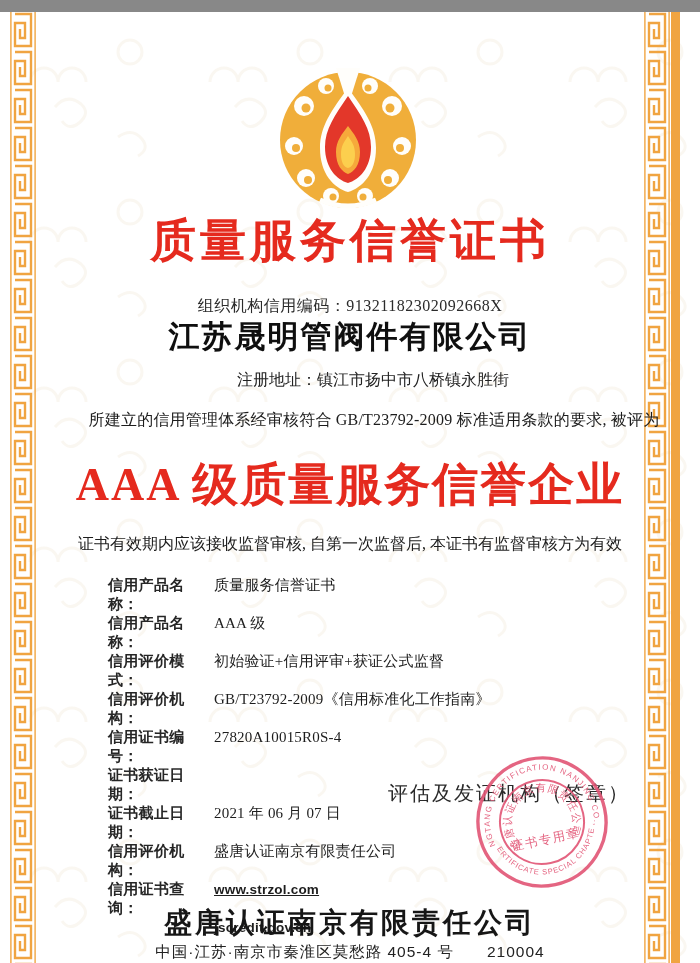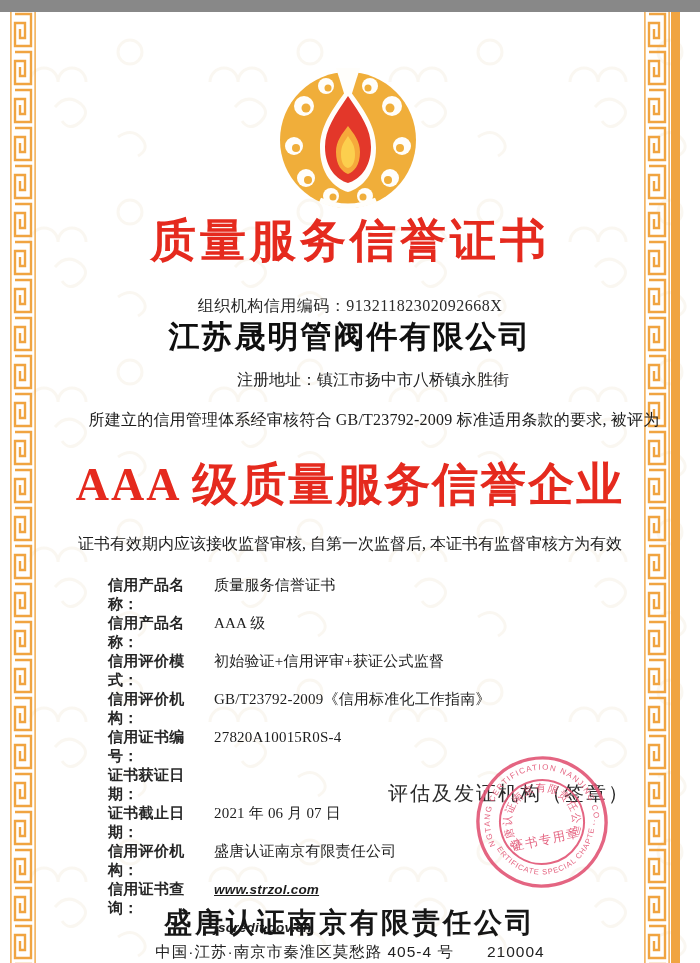--- a/index.html
+++ b/index.html
@@ -14,21 +14,21 @@
   .code-line{top:284px;font-size:16px;color:#2b2b2b;letter-spacing:.5px;}
   .company{top:304px;font-size:31px;font-weight:700;letter-spacing:2px;color:#0f0f0f;}
   .reg-addr{top:358px;font-size:16px;color:#222;padding-left:23px;}
   .statement{top:398px;font-size:16px;color:#1c1c1c;letter-spacing:.2px;padding-left:24px;}
   .rating{top:442px;font-size:46px;font-weight:700;letter-spacing:2px;}
   .validity{top:522px;font-size:16px;color:#1c1c1c;}
   .fields{top:564px;left:108px;width:480px;}
   .frow{display:flex;line-height:19px;font-size:15px;}
   .flabel{width:99px;font-weight:700;color:#262626;flex:none;letter-spacing:.3px;}
   .fvalue{color:#1d1d1d;margin-left:7px;letter-spacing:.2px;}
-  .url{font-family:"Liberation Sans","DejaVu Sans",sans-serif;font-weight:700;font-size:13.5px;font-style:italic;}
+  .url{font-family:"Liberation Sans","DejaVu Sans",sans-serif;font-weight:700;font-size:13.5px;}
   .u{text-decoration:underline;}
   .sign-label{left:388px;top:768px;font-size:20px;letter-spacing:2px;color:#2a2a2a;}
   .stamp{left:458px;top:726px;opacity:.9;transform:rotate(-12deg);}
   .footer-co{top:892px;font-family:"Liberation Sans","DejaVu Sans",sans-serif;
              font-size:28px;font-weight:600;letter-spacing:3px;color:#161616;}
   .footer-addr{top:930px;font-family:"Liberation Sans","DejaVu Sans",sans-serif;
                font-size:15.5px;letter-spacing:1px;color:#222;}
   .gold-bar{left:671px;top:0;width:9px;height:963px;background:#f0a441;}
 </style>
 </head>

